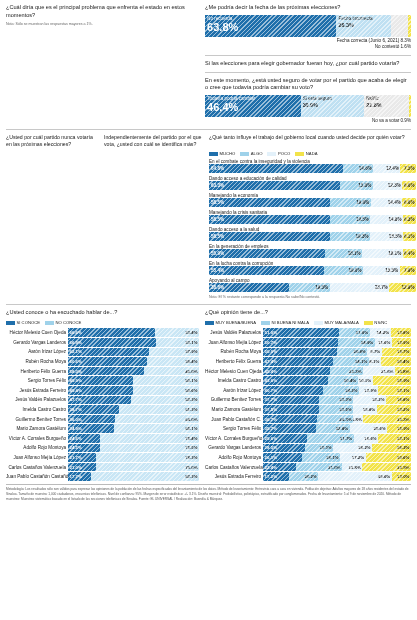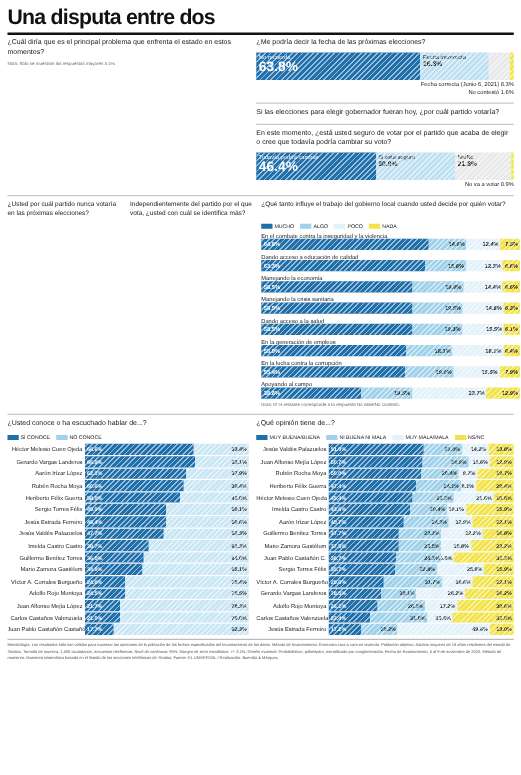--- a/index.html
+++ b/index.html
@@ -78,21 +78,20 @@
   .nb.q4{background:#f2e34a;color:#1a1a1a; justify-content:flex-end; padding-right:1.5px;}
 
   .footer { font-size:3.2px; color:#555; line-height:1.45; margin-top:3px; border-top:1px solid #bbb; padding-top:2px;}
   .sep { border-top:1px solid #c8c8c8; margin:4px 0 4px 0; }
 </style>
 </head>
 <body>
 
 <div class="page">
 
-  <div class="headline">Una disputa entre dos</div>
 
   <div class="cols">
 
     <div class="colL">
       <div class="q">¿Cuál diría que es el principal problema que enfrenta el estado en estos momentos?</div>
       <div class="barlist" id="q1list"></div>
       <div class="note">Nota: Sólo se muestran las respuestas mayores a 1%.</div>
     </div>
 
     <div class="colR">

